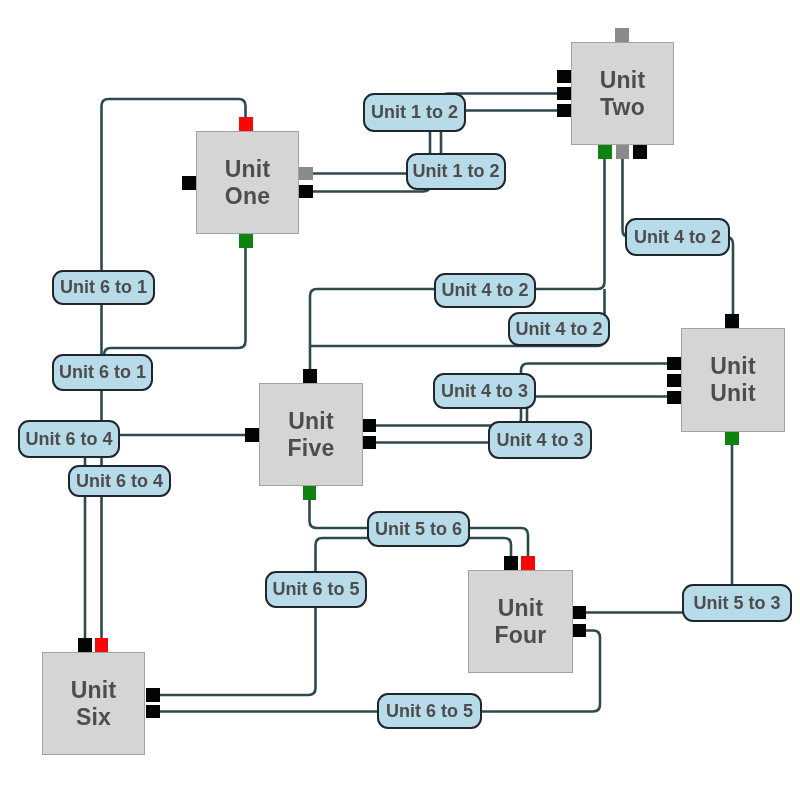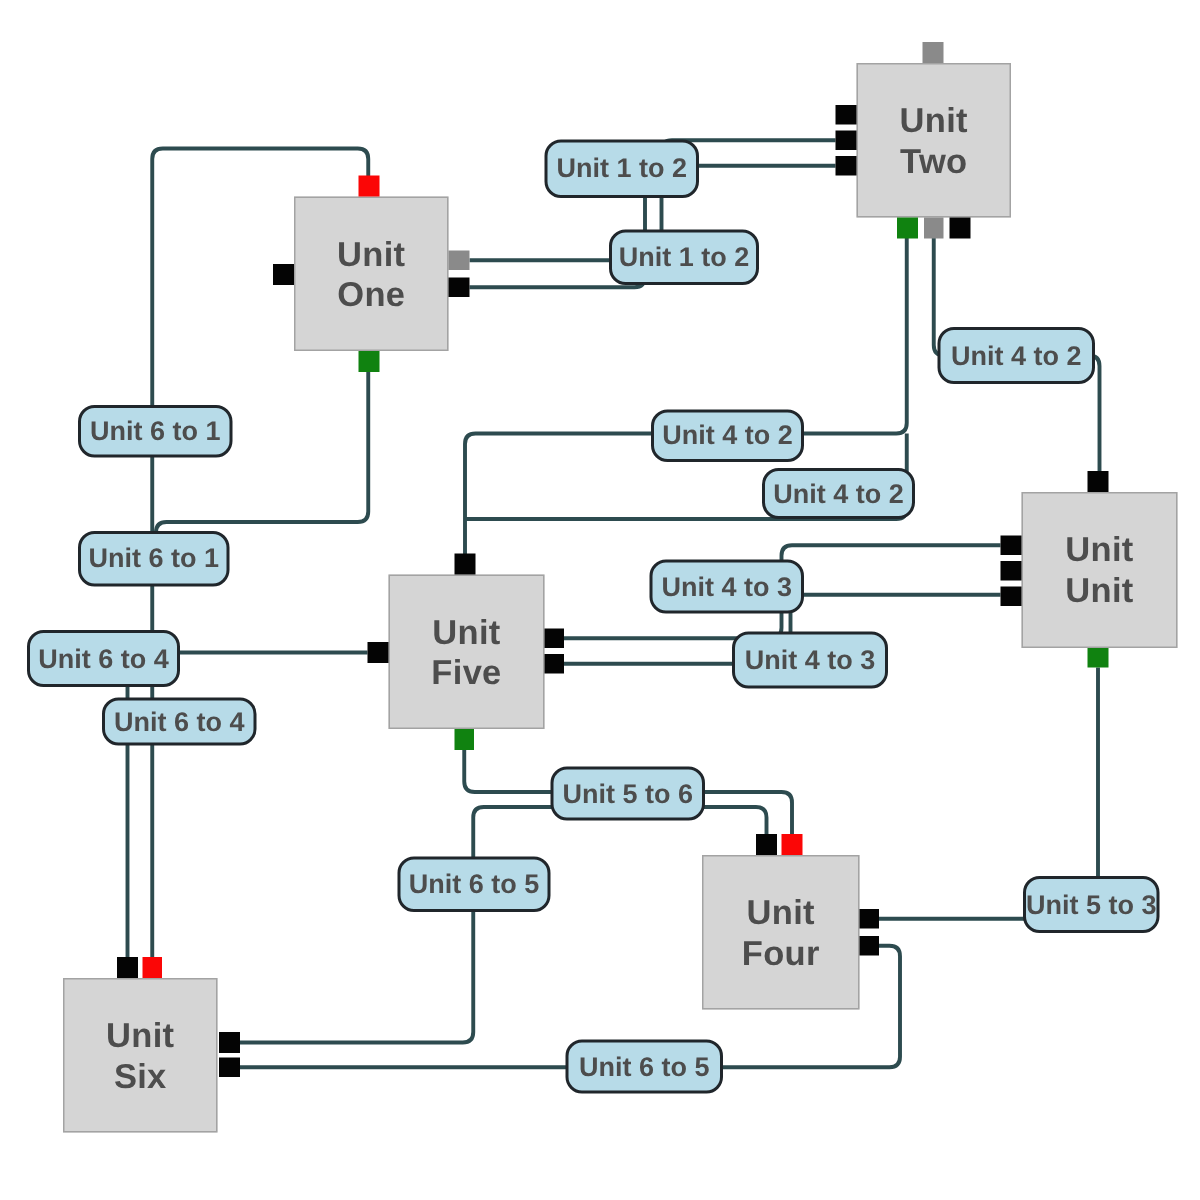--- a/index.html
+++ b/index.html
@@ -105,21 +105,21 @@
       <div class="sig-label" style="left: 52px; top: 270px; width: 103px; height: 35px; background: rgb(183, 219, 232); border-color: rgb(32, 38, 43); color: rgb(77, 77, 77);">Unit 6 to 1</div>
       <div class="sig-label" style="left: 434px; top: 273px; width: 102px; height: 35px; background: rgb(183, 219, 232); border-color: rgb(32, 38, 43); color: rgb(77, 77, 77);">Unit 4 to 2</div>
       <div class="sig-label" style="left: 508px; top: 312px; width: 102px; height: 34px; background: rgb(183, 219, 232); border-color: rgb(32, 38, 43); color: rgb(77, 77, 77);">Unit 4 to 2</div>
       <div class="sig-label" style="left: 52px; top: 354px; width: 101px; height: 37px; background: rgb(183, 219, 232); border-color: rgb(32, 38, 43); color: rgb(77, 77, 77);">Unit 6 to 1</div>
       <div class="sig-label" style="left: 433px; top: 373px; width: 103px; height: 36px; background: rgb(183, 219, 232); border-color: rgb(32, 38, 43); color: rgb(77, 77, 77);">Unit 4 to 3</div>
       <div class="sig-label" style="left: 18px; top: 420px; width: 102px; height: 38px; background: rgb(183, 219, 232); border-color: rgb(32, 38, 43); color: rgb(77, 77, 77);">Unit 6 to 4</div>
       <div class="sig-label" style="left: 488px; top: 421px; width: 104px; height: 38px; background: rgb(183, 219, 232); border-color: rgb(32, 38, 43); color: rgb(77, 77, 77);">Unit 4 to 3</div>
       <div class="sig-label" style="left: 68px; top: 465px; width: 103px; height: 32px; background: rgb(183, 219, 232); border-color: rgb(32, 38, 43); color: rgb(77, 77, 77);">Unit 6 to 4</div>
       <div class="sig-label" style="left: 367px; top: 511px; width: 103px; height: 36px; background: rgb(183, 219, 232); border-color: rgb(32, 38, 43); color: rgb(77, 77, 77);">Unit 5 to 6</div>
       <div class="sig-label" style="left: 265px; top: 571px; width: 102px; height: 37px; background: rgb(183, 219, 232); border-color: rgb(32, 38, 43); color: rgb(77, 77, 77);">Unit 6 to 5</div>
-      <div class="sig-label" style="left: 682px; top: 584px; width: 91px; height: 38px; background: rgb(183, 219, 232); border-color: rgb(32, 38, 43); color: rgb(77, 77, 77);">Unit 5 to 3</div>
+      <div class="sig-label" style="left: 682px; top: 584px; width: 110px; height: 38px; background: rgb(183, 219, 232); border-color: rgb(32, 38, 43); color: rgb(77, 77, 77);">Unit 5 to 3</div>
       <div class="sig-label" style="left: 377px; top: 693px; width: 105px; height: 36px; background: rgb(183, 219, 232); border-color: rgb(32, 38, 43); color: rgb(77, 77, 77);">Unit 6 to 5</div>
     </div>
   <div id="ports-layer">
       <div class="port" style="left: 239px; top: 117px; width: 14px; height: 14px; background: rgb(251, 6, 6);"></div>
       <div class="port" style="left: 182px; top: 176px; width: 14px; height: 14px; background: rgb(4, 4, 4);"></div>
       <div class="port" style="left: 299px; top: 167px; width: 14px; height: 13px; background: rgb(138, 138, 138);"></div>
       <div class="port" style="left: 299px; top: 185px; width: 14px; height: 13px; background: rgb(4, 4, 4);"></div>
       <div class="port" style="left: 239px; top: 234px; width: 14px; height: 14px; background: rgb(16, 130, 16);"></div>
       <div class="port" style="left: 615px; top: 28px; width: 14px; height: 14px; background: rgb(138, 138, 138);"></div>
       <div class="port" style="left: 557px; top: 70px; width: 14px; height: 13px; background: rgb(4, 4, 4);"></div>

